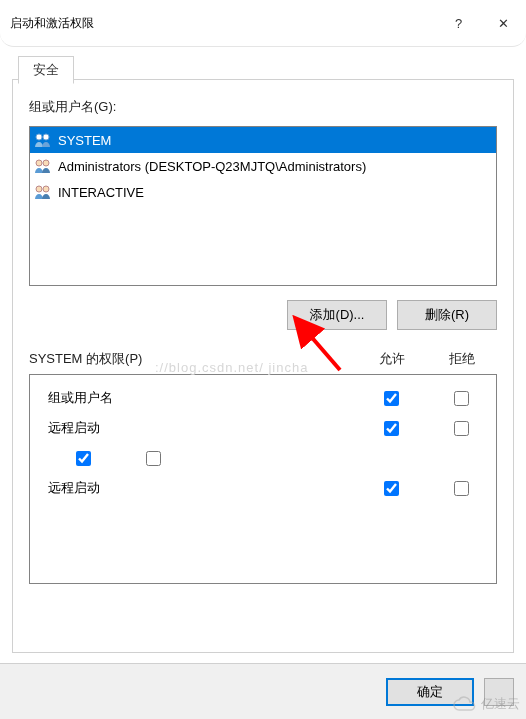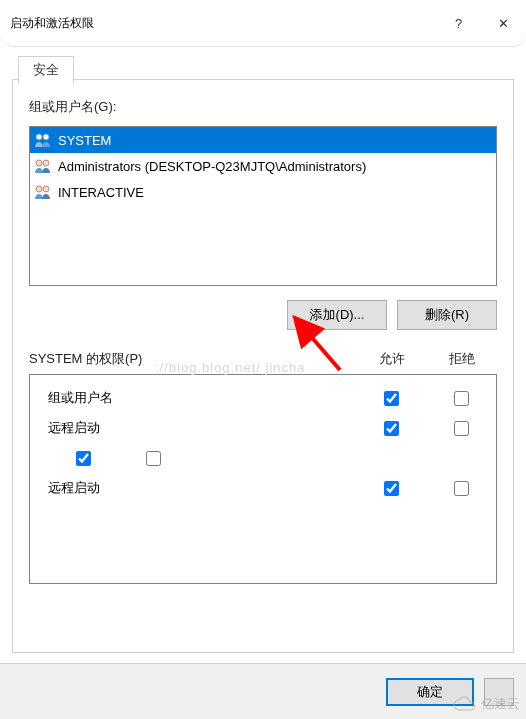--- a/index.html
+++ b/index.html
@@ -139,21 +139,21 @@
         </span>
     </div>
   </div>
 </div>
 
 <div class="footer">
   <div class="btn primary">确定</div>
   <div class="btn" style="width:30px;"></div>
 </div>
 
-<div class="watermark">://blog.blog.net/   jincha</div>
+<div class="watermark">://blog.csdn.net/   jincha</div>
 
 <div class="arrow">
   <svg width="50" height="50">
     <defs>
         <marker id="ah" markerWidth="8" markerHeight="8" refX="2" refY="4" orient="auto">
           <polygon points="0 0, 8 4, 0 8" fill="#ff0000"></polygon>
         </marker>
       </defs>
     <line x1="40" y1="45" x2="8" y2="8" stroke="#ff0000" stroke-width="4" marker-end="url(#ah)"></line>
   </svg>

